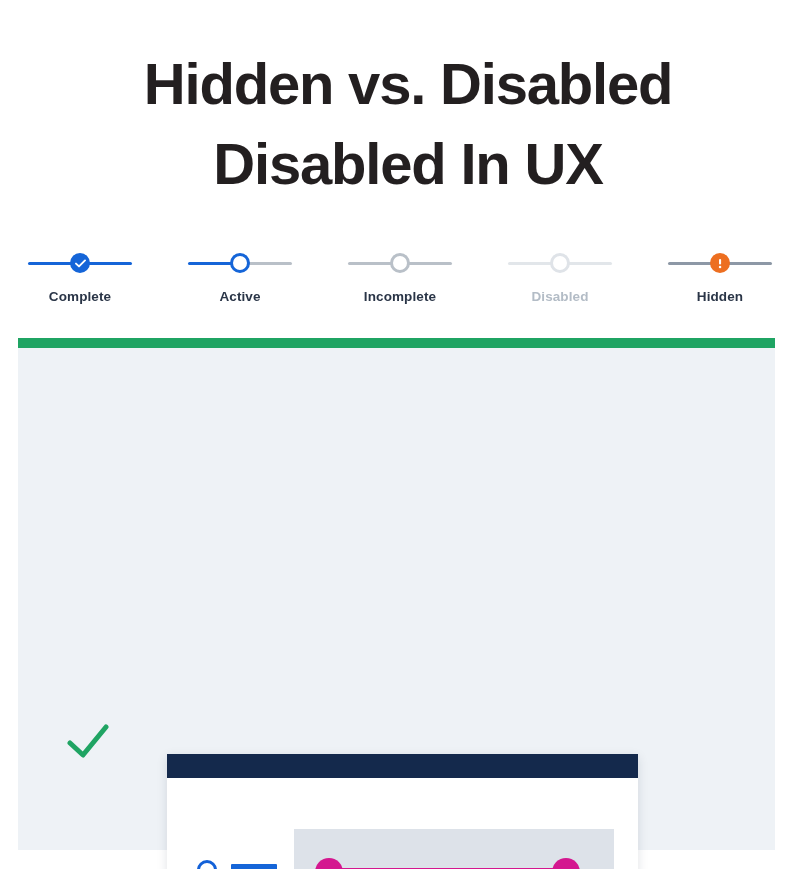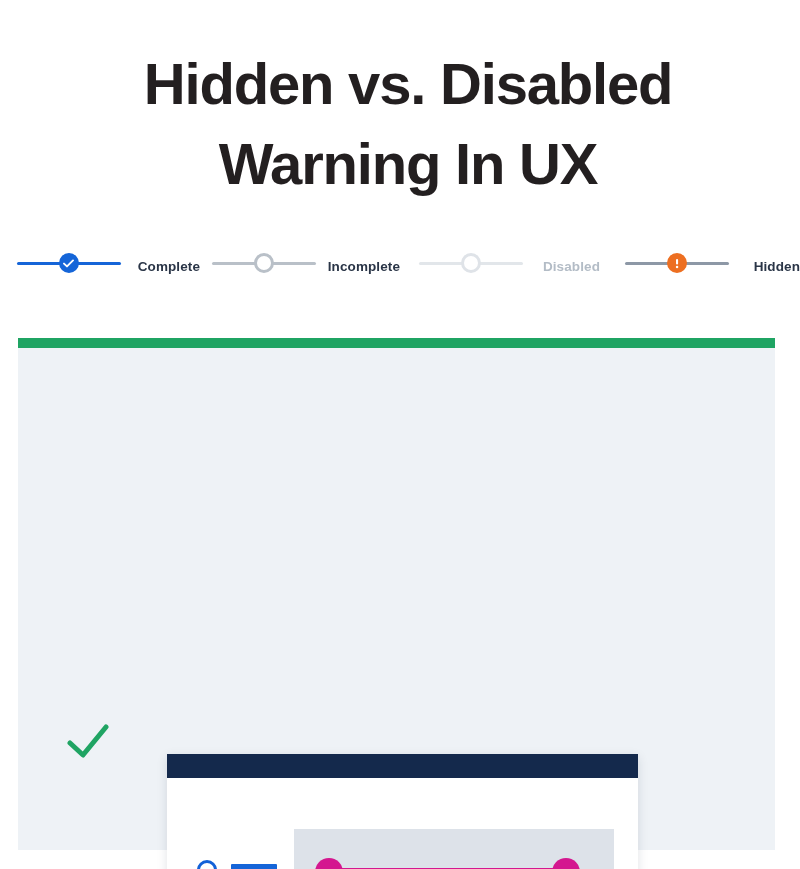--- a/index.html
+++ b/index.html
@@ -41,21 +41,22 @@
     left: 0;
     top: 248px;
     width: 800px;
     display: flex;
     flex-direction: row;
     align-items: flex-start;
   }
   .step-item {
     flex: 1 1 0;
     display: flex;
-    flex-direction: row;
+    flex-direction: column;
+    align-items: center;
   }
   .step-track {
     position: relative;
     width: 100%;
     height: 30px;
     display: flex;
     align-items: center;
     justify-content: center;
   }
   .step-line {
@@ -181,35 +182,43 @@
     height: 290px;
     background: #dde2e9;
   }
   .tree-svg { display: block; width: 100%; height: 100%; }
 </style>
 </head>
 <body>
 
 <div class="title-block">
   <div class="title-line">Hidden vs. Disabled</div>
-  <div class="title-line">Warning In UX</div>
+  <div class="title-line">Disabled In UX</div>
 </div>
 
 <div class="stepper-row" id="stepper-row">
     <div class="step-item">
       <div class="step-track">
         <div class="step-line left" style="background: rgb(21, 101, 216);"></div>
         <div class="step-line right" style="background: rgb(21, 101, 216);"></div>
         <div class="step-node" style="background: rgb(21, 101, 216); border: 3px solid rgb(21, 101, 216);">
           <svg width="11" height="9" viewBox="0 0 11 9">
             <path d="M1 4.6 L4 7.4 L10 1.4" fill="none" stroke="#ffffff" stroke-width="1.9" stroke-linecap="round" stroke-linejoin="round"></path>
           </svg>
         </div>
       </div>
       <div class="step-label">Complete</div>
+    </div>
+    <div class="step-item">
+      <div class="step-track">
+        <div class="step-line left" style="background: rgb(21, 101, 216);"></div>
+        <div class="step-line right" style="background: rgb(185, 192, 200);"></div>
+        <div class="step-node" style="background: rgb(255, 255, 255); border: 3px solid rgb(21, 101, 216);"></div>
+      </div>
+      <div class="step-label">Active</div>
     </div>
     <div class="step-item">
       <div class="step-track">
         <div class="step-line left" style="background: rgb(185, 192, 200);"></div>
         <div class="step-line right" style="background: rgb(185, 192, 200);"></div>
         <div class="step-node" style="background: rgb(255, 255, 255); border: 3px solid rgb(185, 192, 200);"></div>
       </div>
       <div class="step-label">Incomplete</div>
     </div>
     <div class="step-item">

